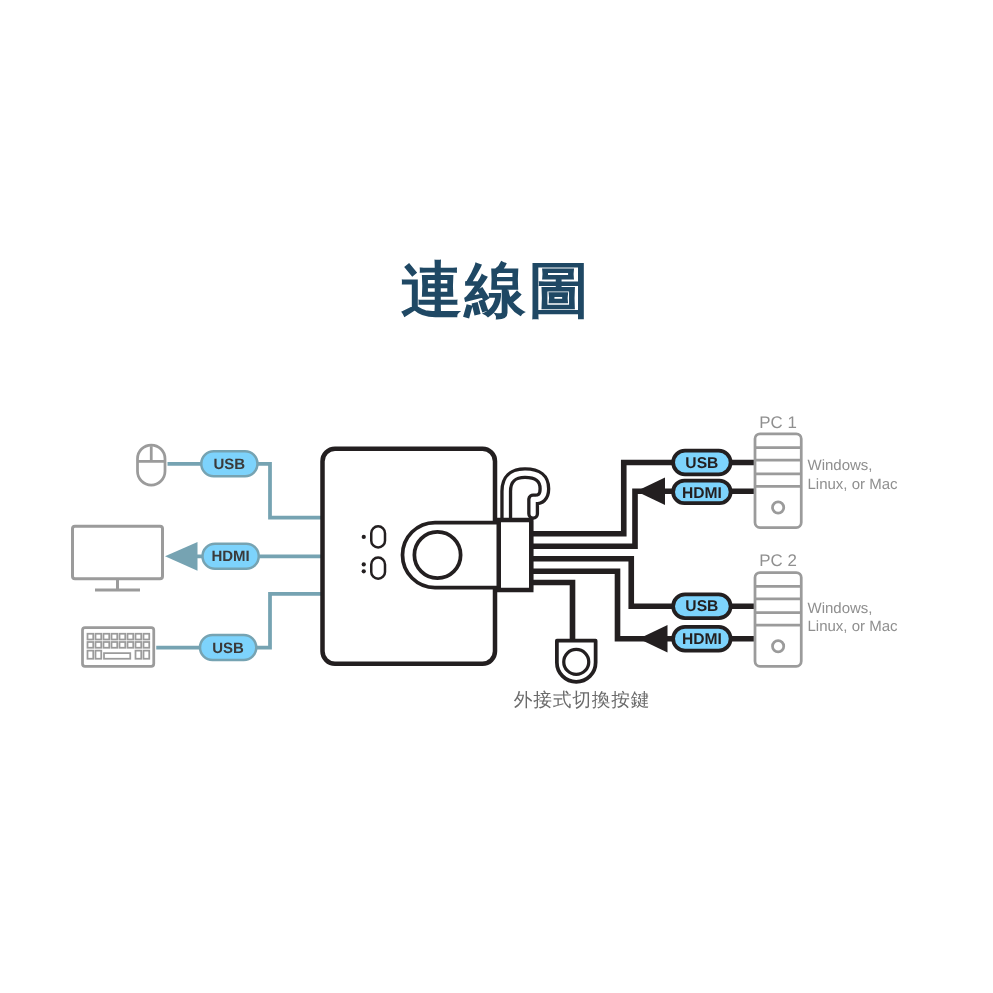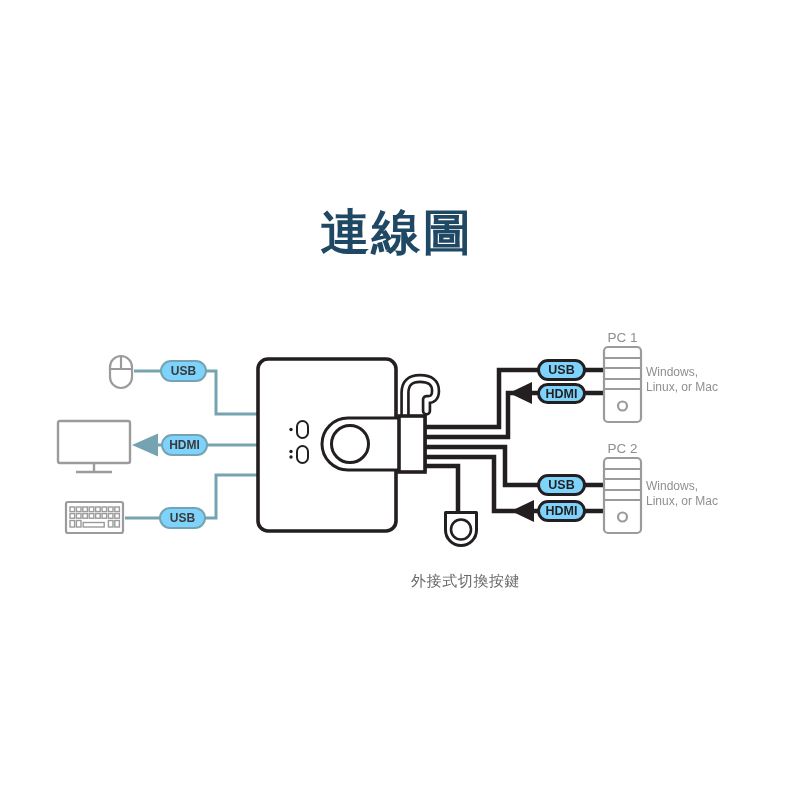--- a/index.html
+++ b/index.html
@@ -19,21 +19,21 @@
   }
   .pill.teal{border:2.5px solid #76A3B2;color:#3a3a3a;font-size:12px;}
   .pill.black{border:3px solid #231F20;color:#231F20;font-size:12.5px;}
   .pc-name{
     position:absolute;width:41px;text-align:center;font-size:13.5px;color:#8F8F8F;z-index:2;
   }
   .pc-note{
     position:absolute;font-size:12px;line-height:15px;color:#8F8F8F;z-index:2;white-space:nowrap;
   }
   .caption{
-    position:absolute;font-size:15px;color:#6B6B6B;letter-spacing:0.6px;z-index:2;white-space:nowrap;margin-top:21px;
+    position:absolute;font-size:15px;color:#6B6B6B;letter-spacing:0.6px;z-index:2;white-space:nowrap;
   }
 </style>
 </head>
 <body>
 
 <div class="stage">
 
   <div class="title">連線圖</div>
 
   <svg class="diagram" width="794" height="794" viewBox="0 0 794 794">

